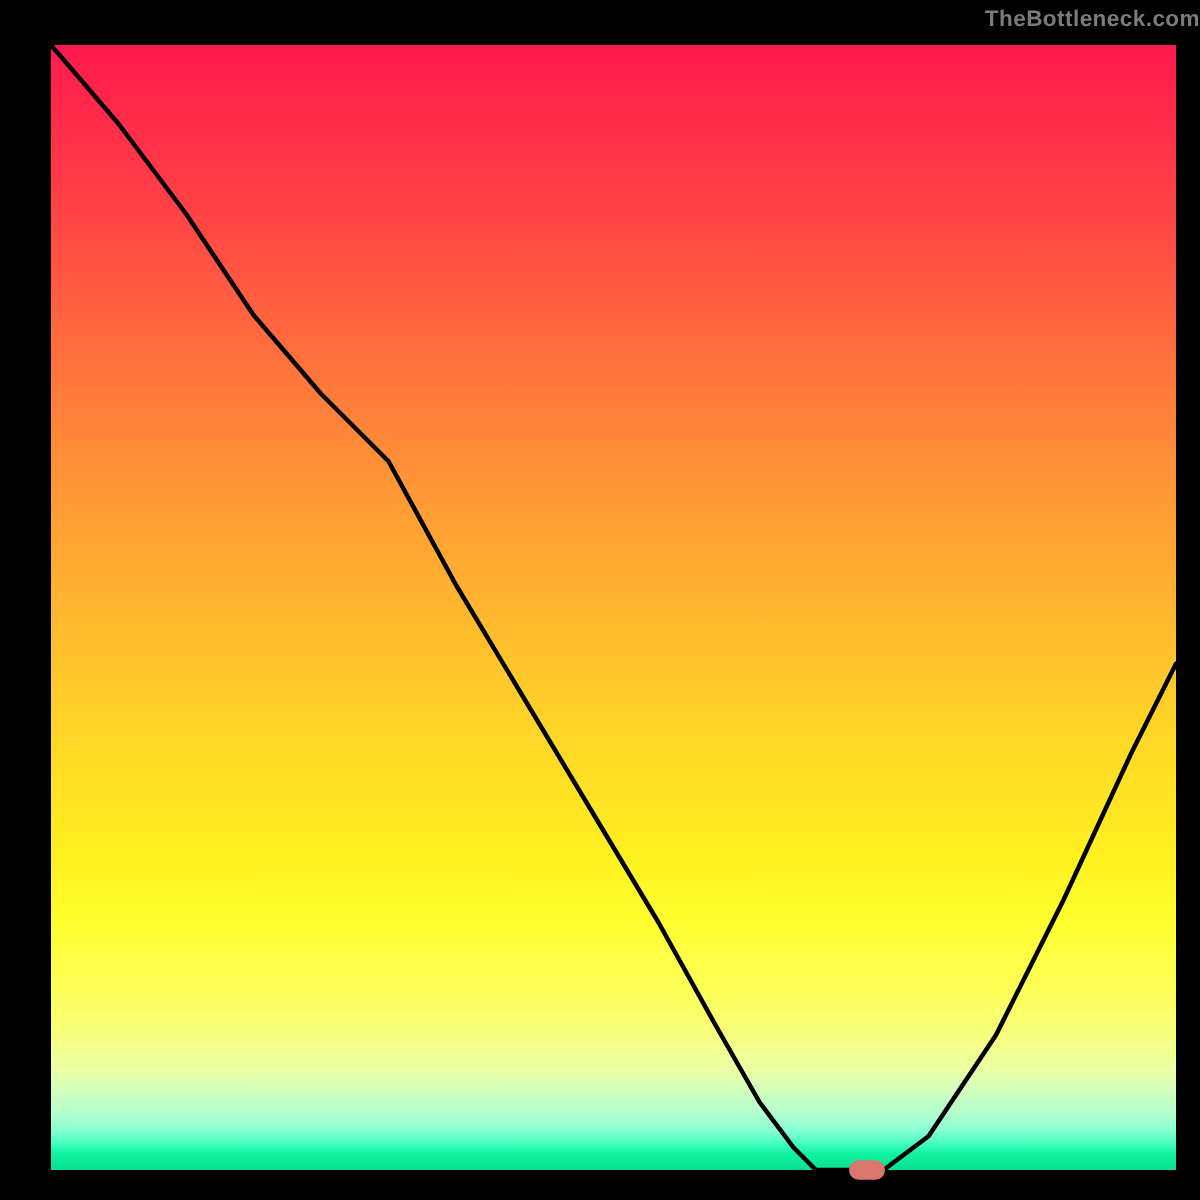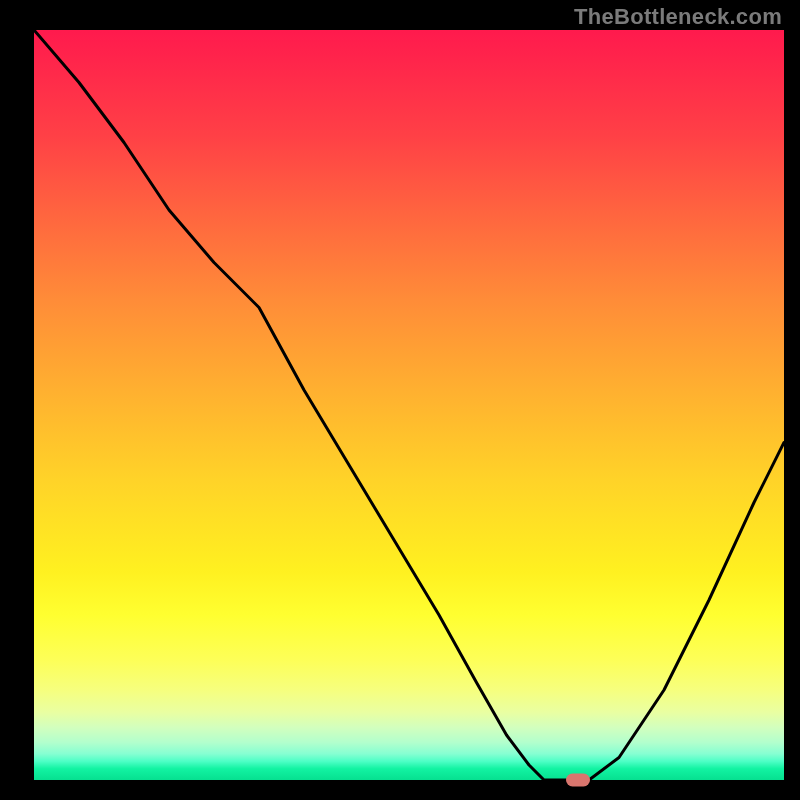--- a/index.html
+++ b/index.html
@@ -13,23 +13,23 @@
   }
   .stage {
     position: relative;
     width: 800px;
     height: 800px;
     background: #000;
   }
   .watermark {
     position: absolute;
     top: 4px;
-    right: 18px;
+    right: 0;
     color: #7b7b7b;
-    font-size: 22px;
+    font-size: 15px;
     font-weight: 600;
     letter-spacing: 0.3px;
     user-select: none;
   }
   .plot-area {
     position: absolute;
     left: 34px;
     top: 30px;
     width: 750px;
     height: 750px;

